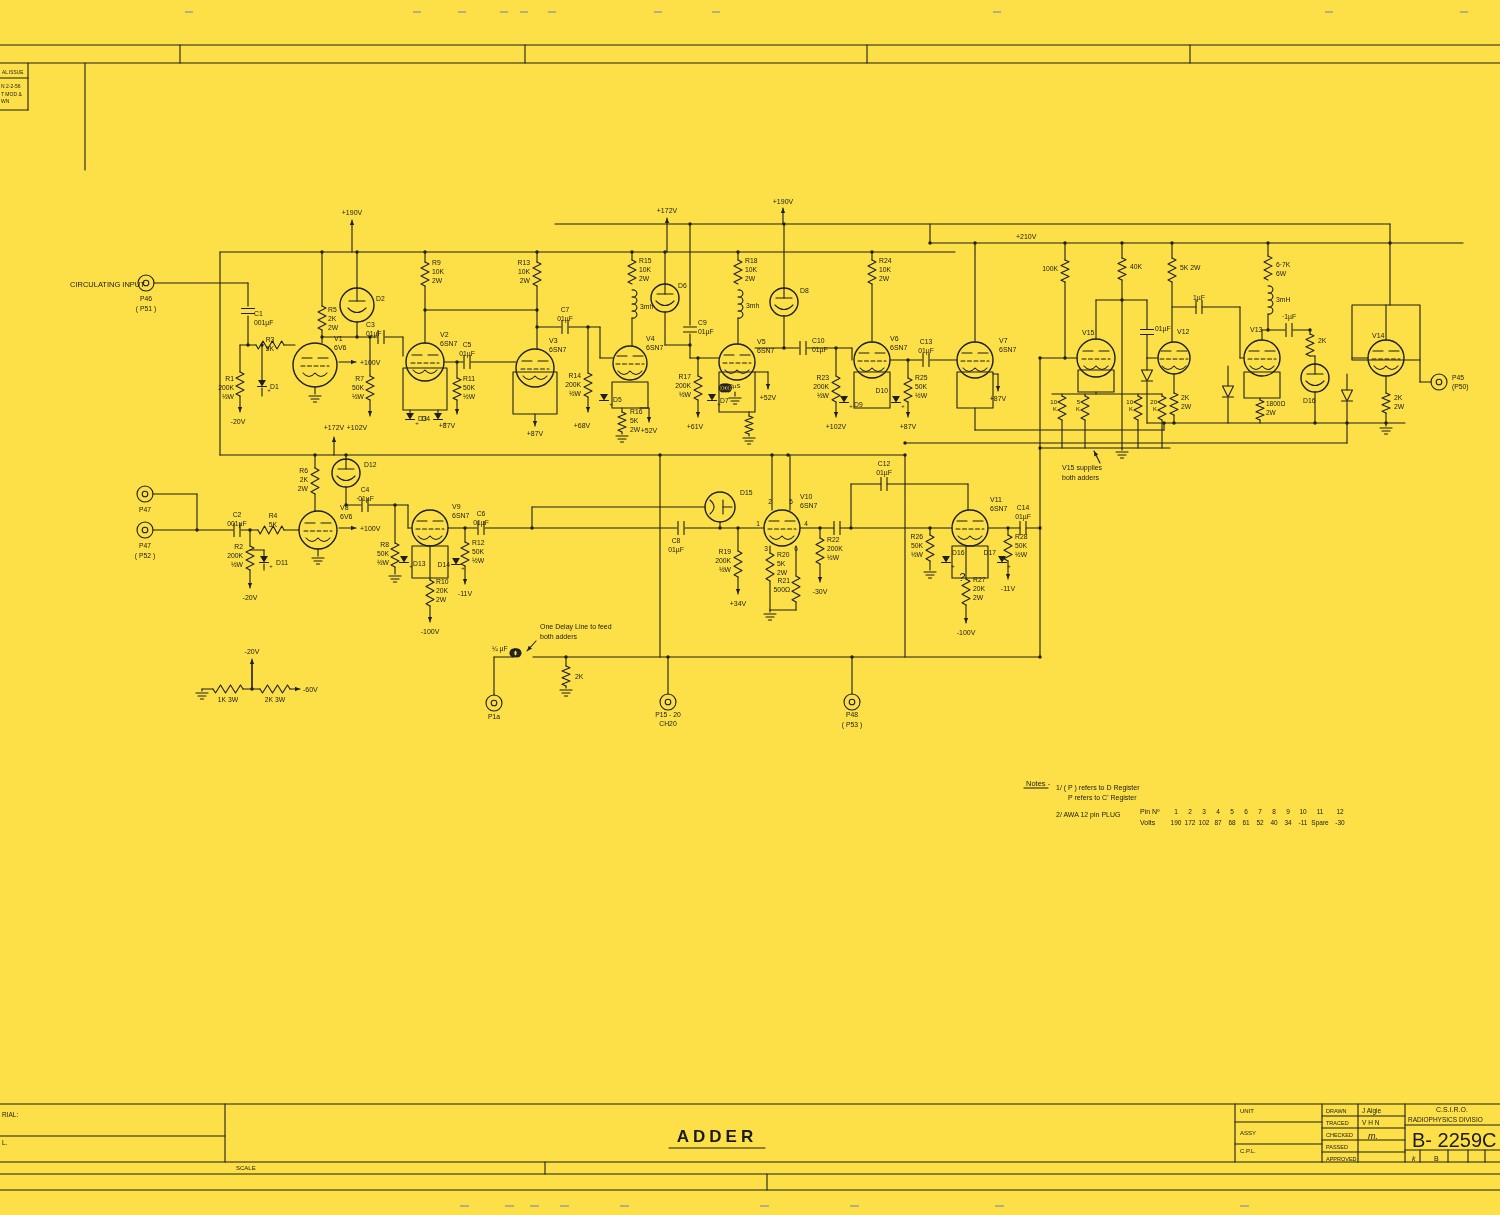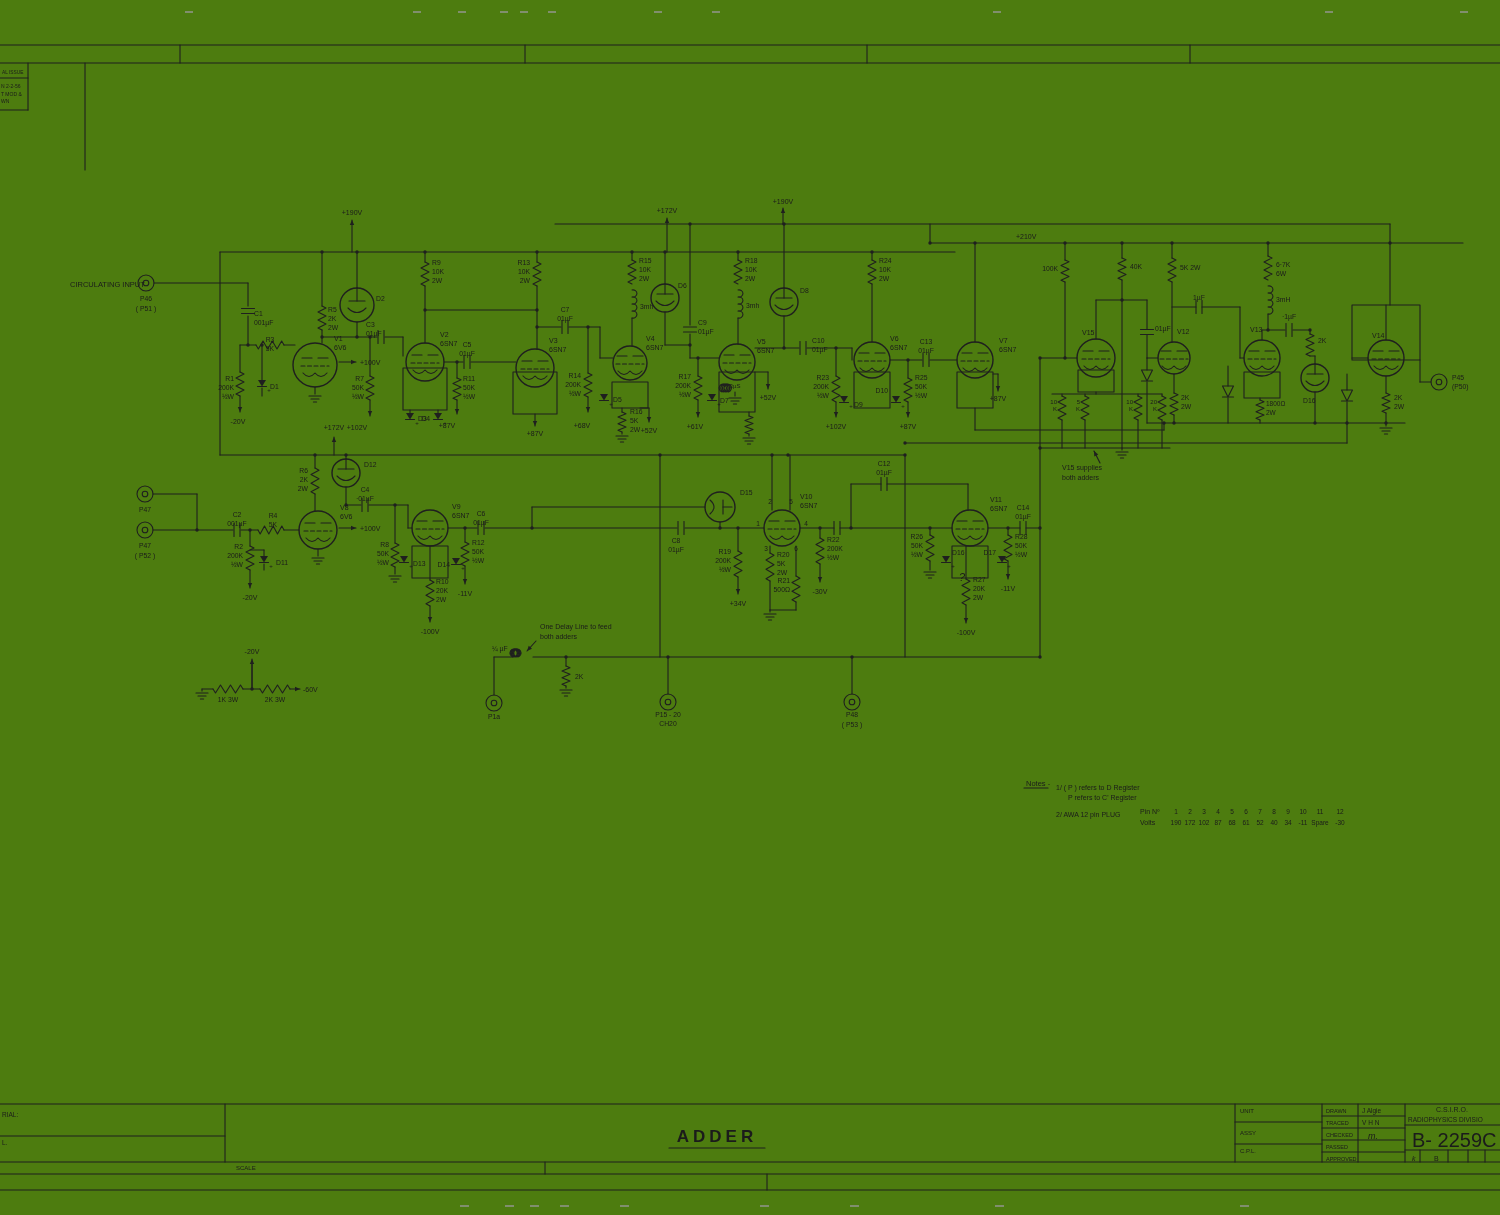--- a/index.html
+++ b/index.html
@@ -1,16 +1,16 @@
 <!DOCTYPE html>
 <html><head>
 <meta charset="utf-8">
 <style>
   html,body{margin:0;padding:0;background:#e8e8e4;}
-  #sheet{width:1500px;height:1215px;background:#4d7c0f;position:relative;margin:0 auto;}
+  #sheet{width:1500px;height:1215px;background:#fde047;position:relative;margin:0 auto;}
   svg{display:block}
   text{fill:#1b1b1b;font-family:"Liberation Sans",sans-serif;}
 </style>
 </head>
 <body>
 
 <div id="sheet">
   <svg id="cv" width="1500" height="1215" viewBox="0 0 1500 1215">
     <g id="gBorder">
         <line stroke="#1f1f1f" stroke-width="1.1" fill="none" stroke-linecap="round" stroke-linejoin="round" x1="0" y1="45" x2="1500" y2="45"></line>

